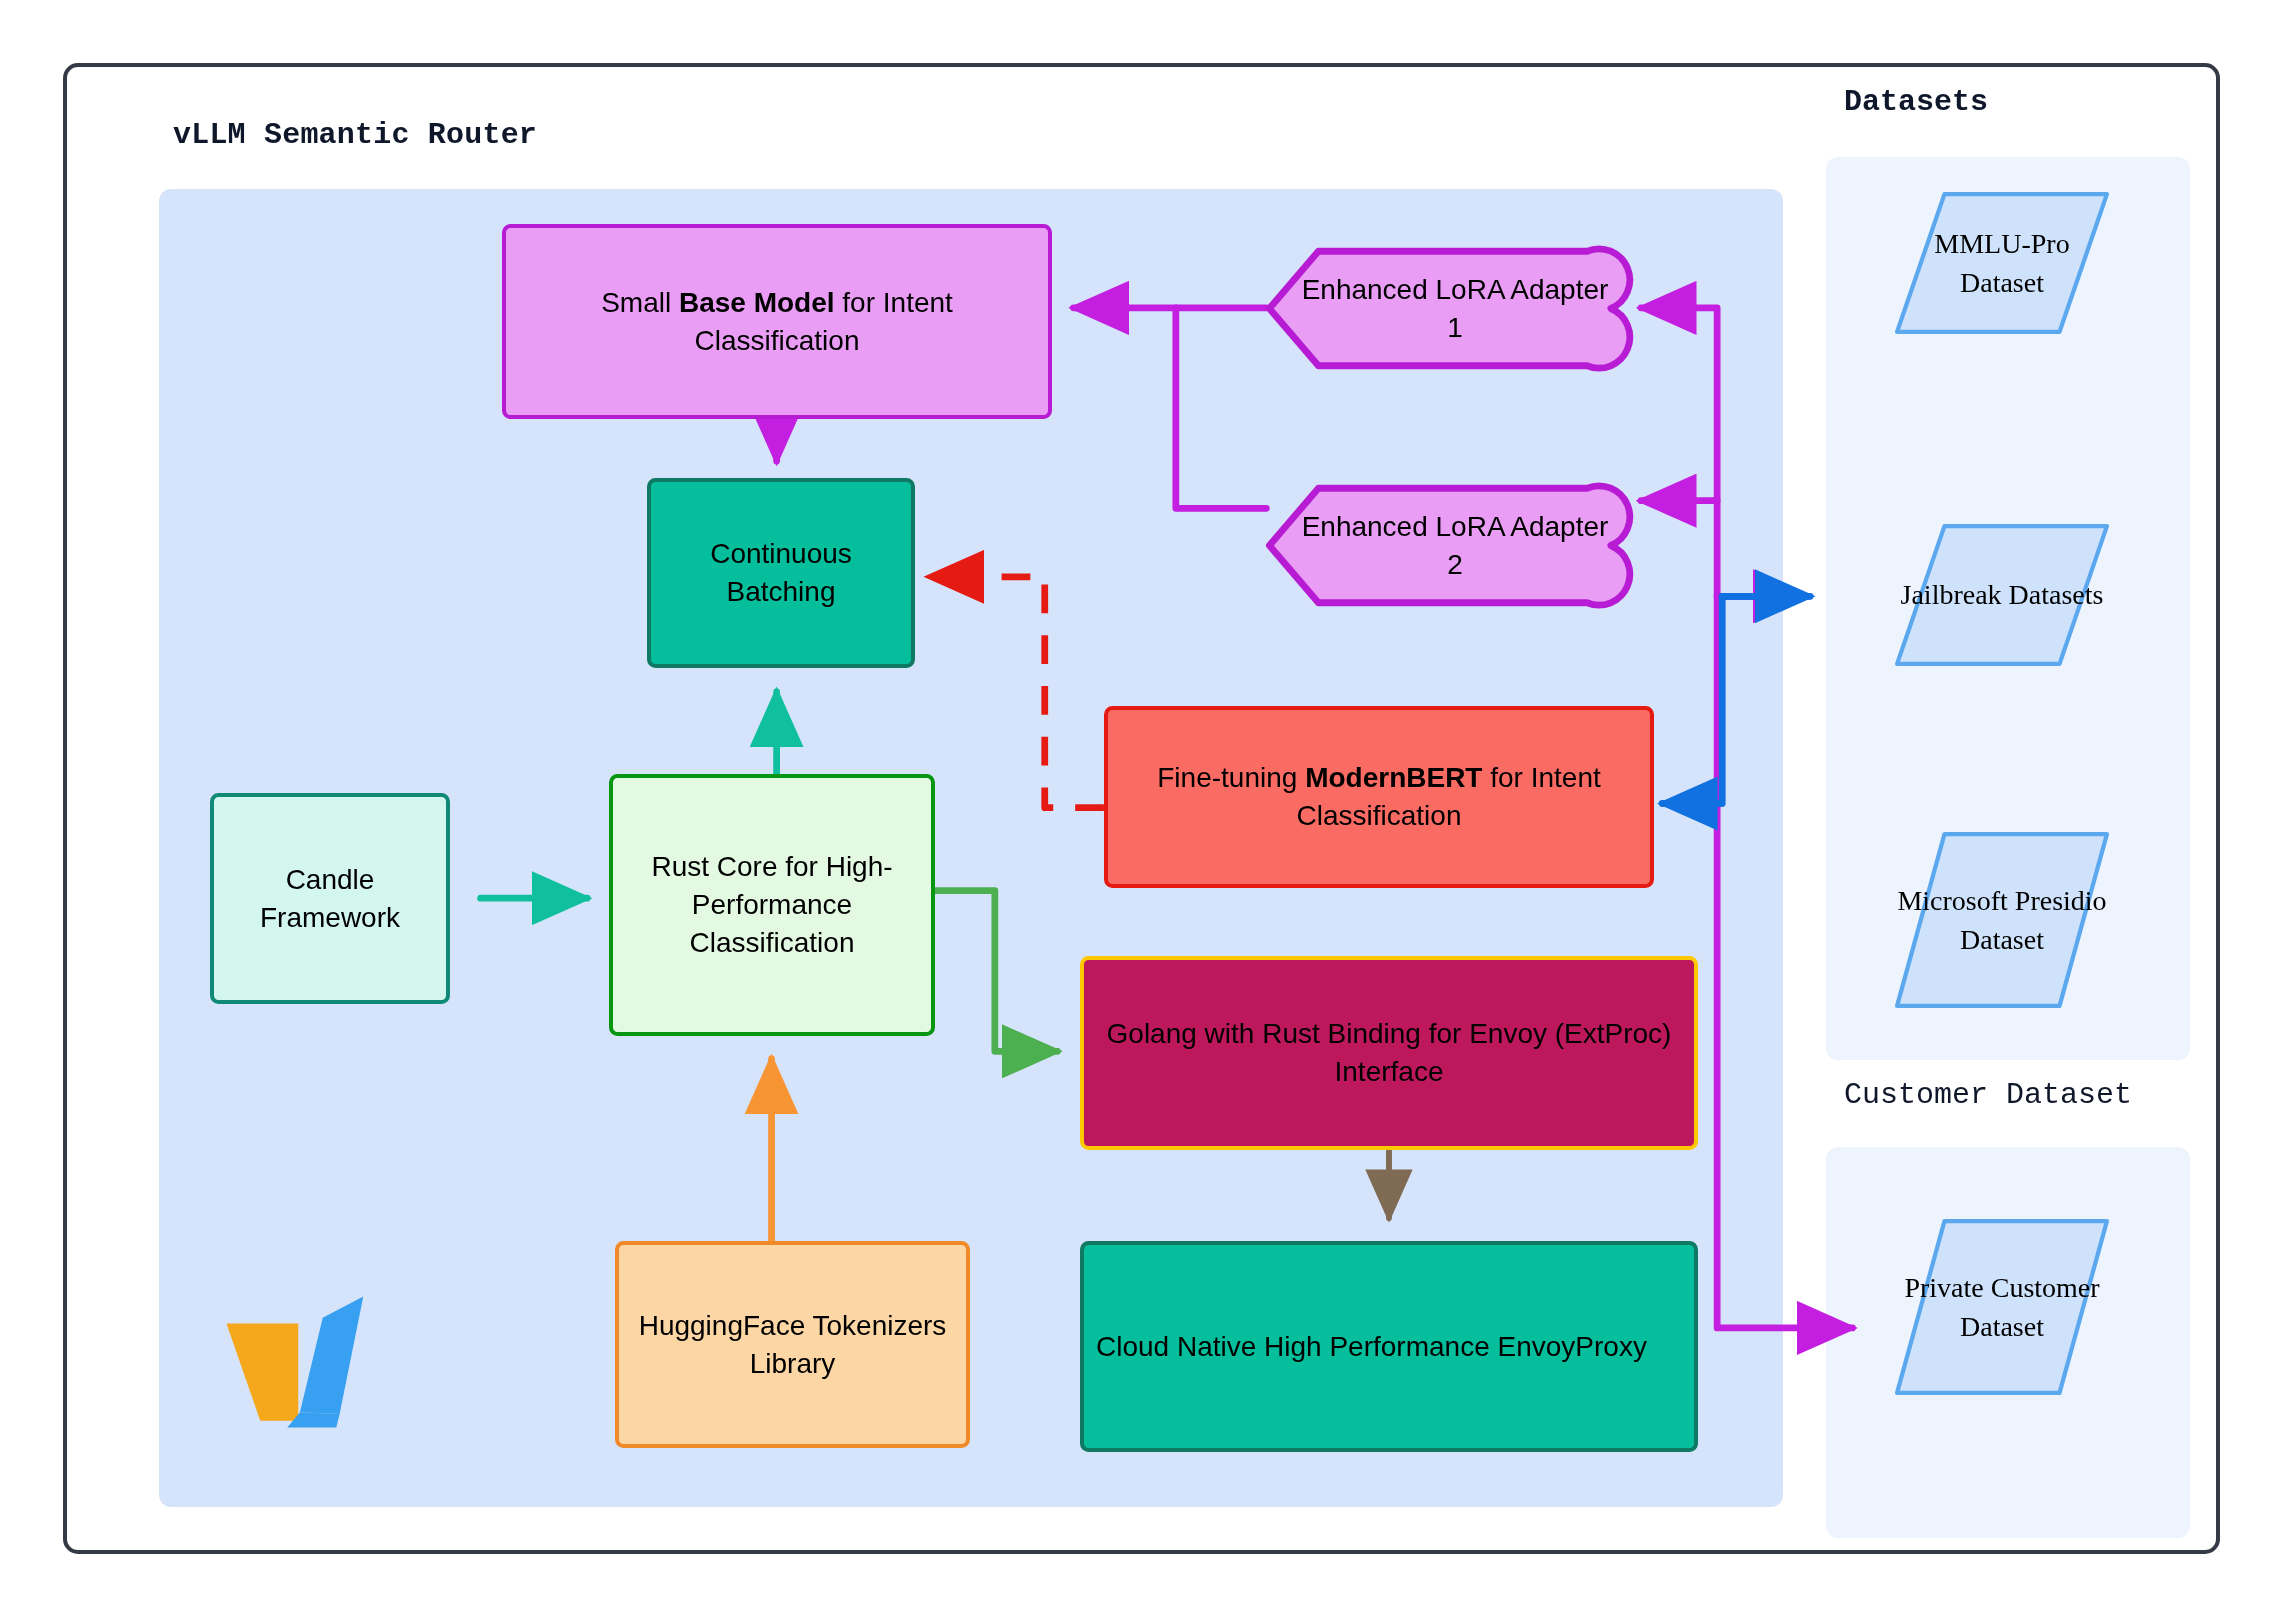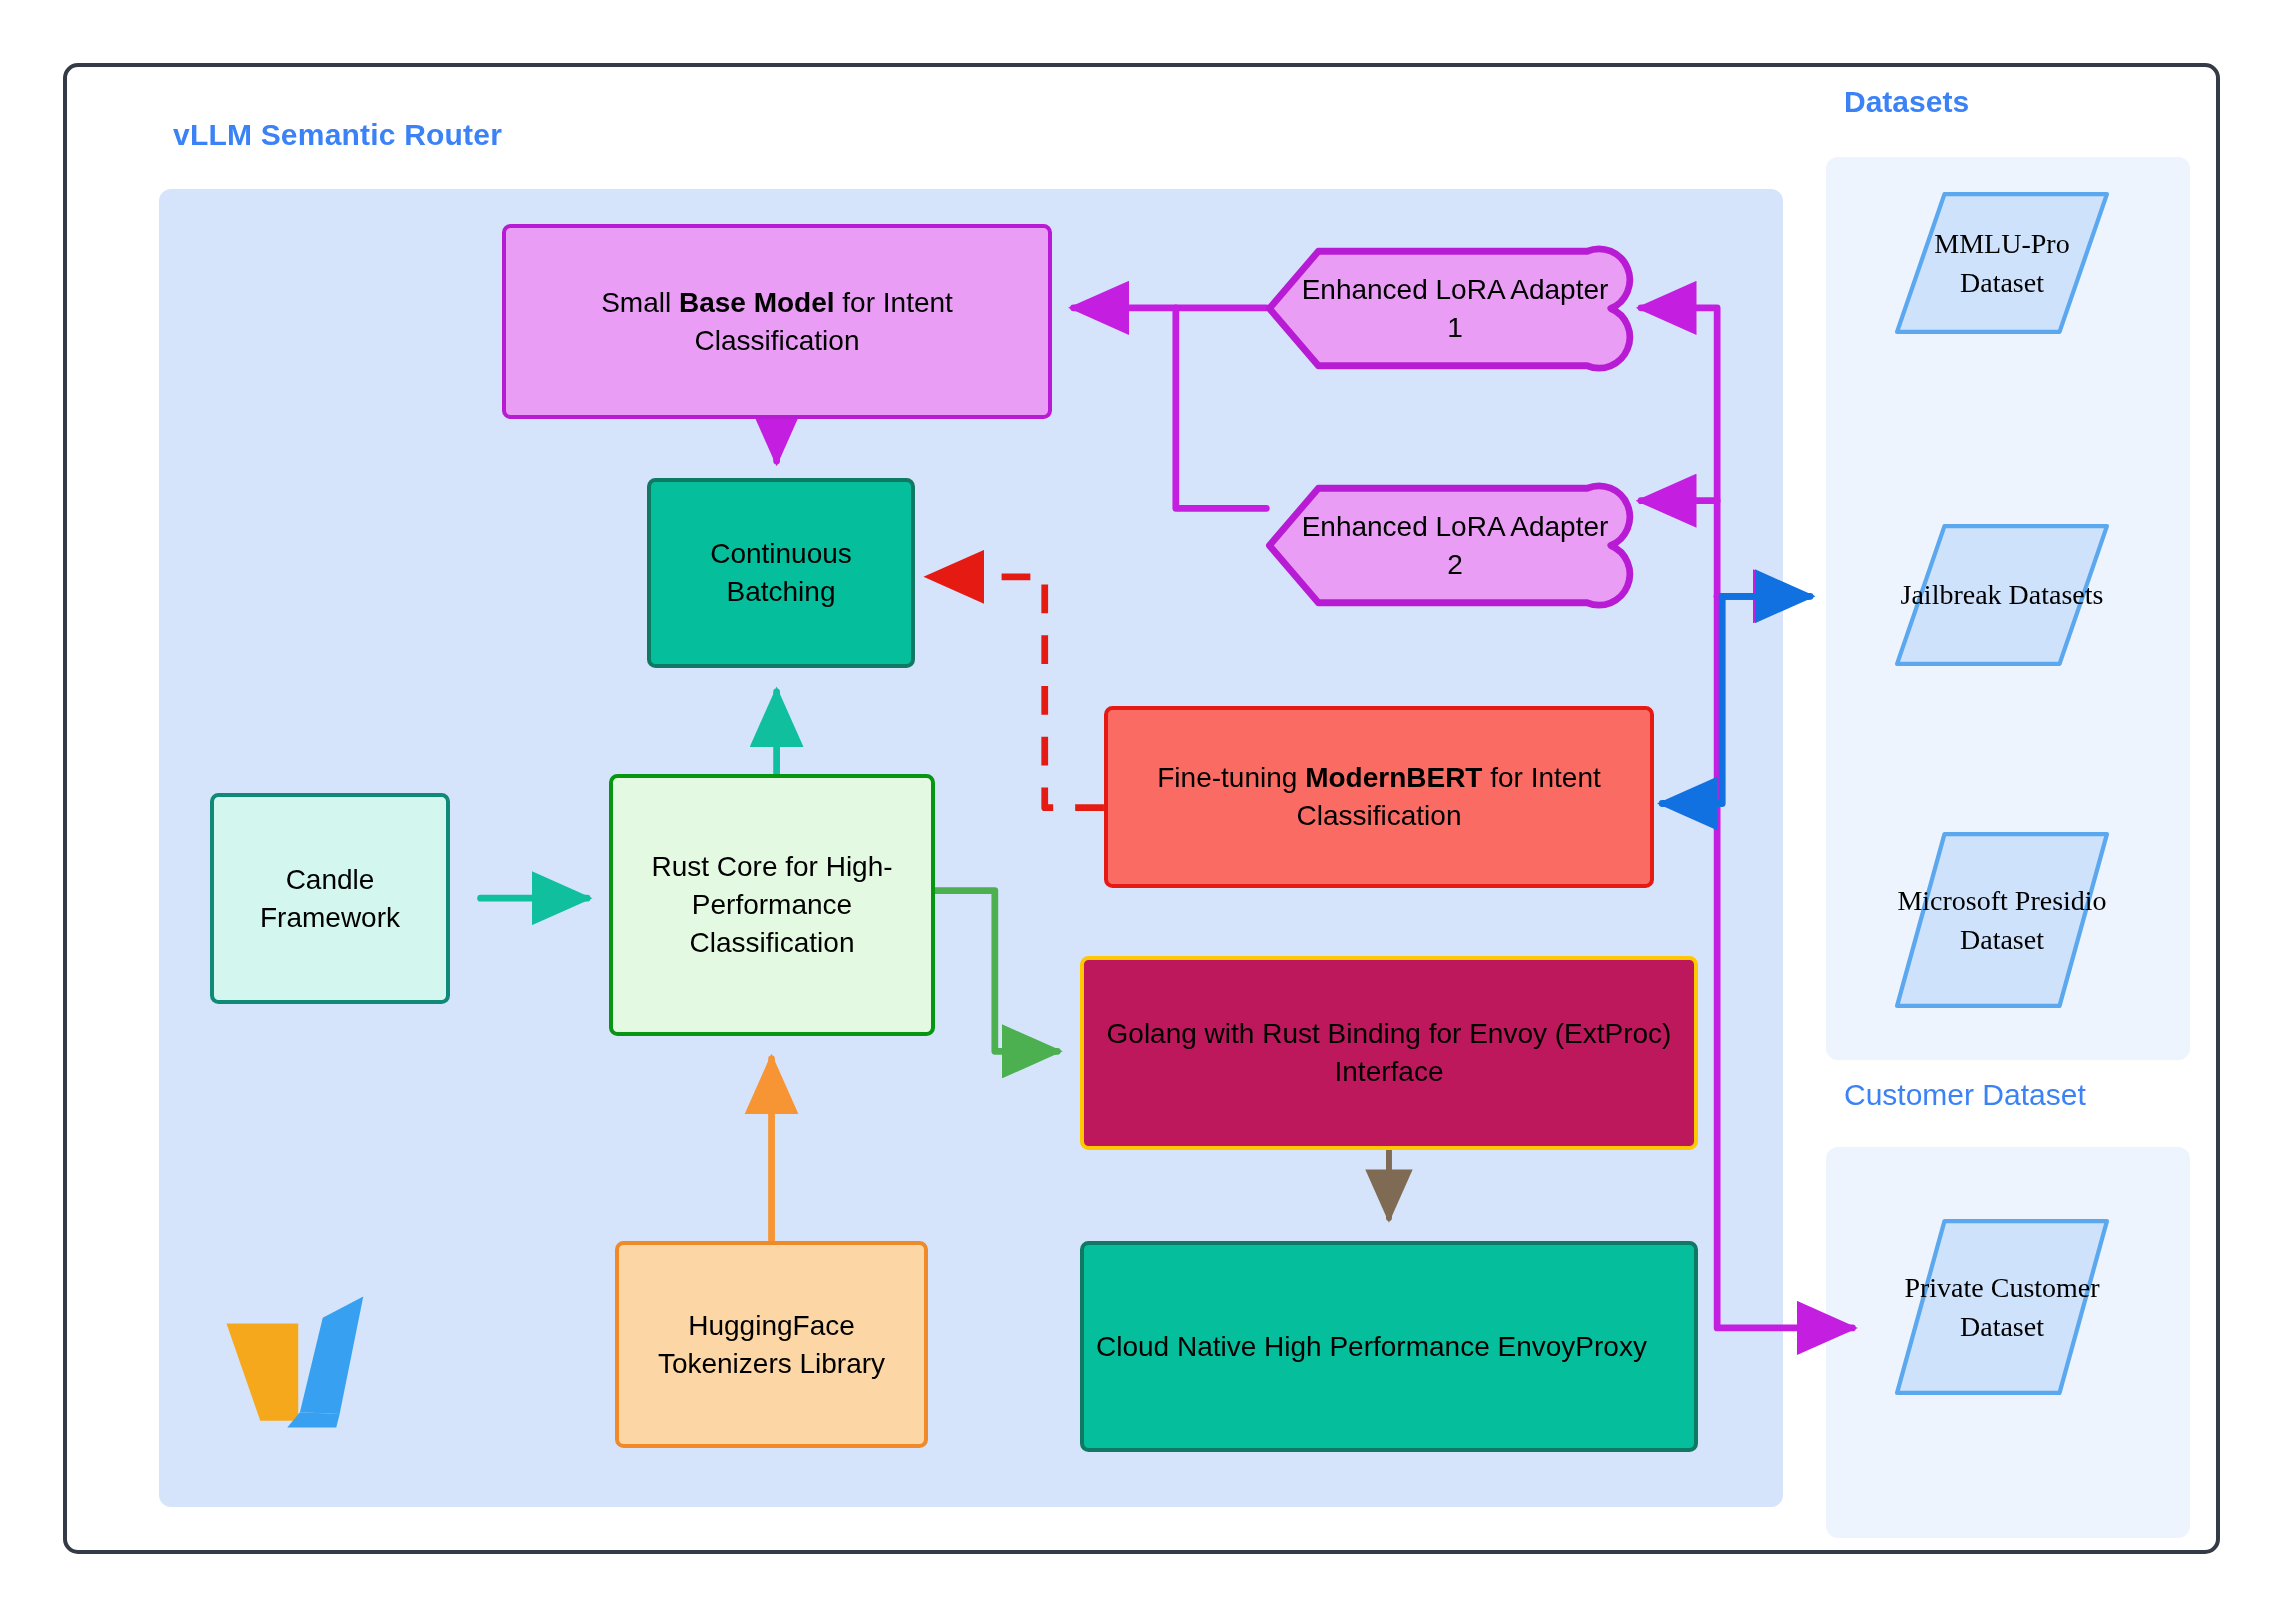--- a/index.html
+++ b/index.html
@@ -19,21 +19,21 @@
   }
   .datasets-panel{
     position:absolute;left:1826px;top:157px;width:364px;height:903px;
     background:#edf4fe;border-radius:12px;
   }
   .customer-panel{
     position:absolute;left:1826px;top:1147px;width:364px;height:391px;
     background:#edf4fe;border-radius:12px;
   }
   .panel-title{
-    position:absolute;color:#3b82f6;white-space:nowrap;
+    position:absolute;color:#0f172a;white-space:nowrap;font-family:Liberation Mono, monospace;
   }
   .t-router{left:173px;top:118px;font-size:30px;font-weight:bold;letter-spacing:0.2px;}
   .t-datasets{left:1844px;top:85px;font-size:30px;font-weight:bold;}
   .t-customer{left:1844px;top:1078px;font-size:30px;font-weight:normal;}
 
   
   .node{
     position:absolute;box-sizing:border-box;display:flex;align-items:center;
     justify-content:flex-start;text-align:center;color:#000;font-size:28px;line-height:1.35;
     border-radius:8.5px;padding:5px 12px;z-index:6;
@@ -41,21 +41,21 @@
   .node b{font-weight:bold;}
 
   .n-basemodel   {left:502px; top:224px; width:550px; height:195px;
                   background:#e99df4;border:4.2px solid #b71cd4;}
   .n-batching    {left:647px; top:478px; width:268px; height:190px;
                   background:#05bf9c;border:4.2px solid #0f7963;}
   .n-candle      {left:210px; top:793px; width:240px; height:211px;
                   background:#d3f7ef;border:4.2px solid #0f8a76;}
   .n-rustcore    {left:609px; top:774px; width:326px; height:262px;
                   background:#e4f9e2;border:4.2px solid #069612;}
-  .n-hf          {left:615px; top:1241px; width:313px; height:207px;
+  .n-hf          {left:615px; top:1241px; width:355px; height:207px;
                   background:#fcd6a4;border:4.2px solid #f08a28;}
   .n-modernbert  {left:1104px; top:706px; width:550px; height:182px;
                   background:#fa6b63;border:4.2px solid #e51a13;}
   .n-golang      {left:1080px; top:956px; width:618px; height:194px;
                   background:#be185d;border:4.2px solid #ffc800;}
   .n-envoy       {left:1080px; top:1241px; width:618px; height:211px;
                   background:#05bf9c;border:4.2px solid #0f7963;}
 
   
   .hexnode{position:absolute;z-index:6;}

